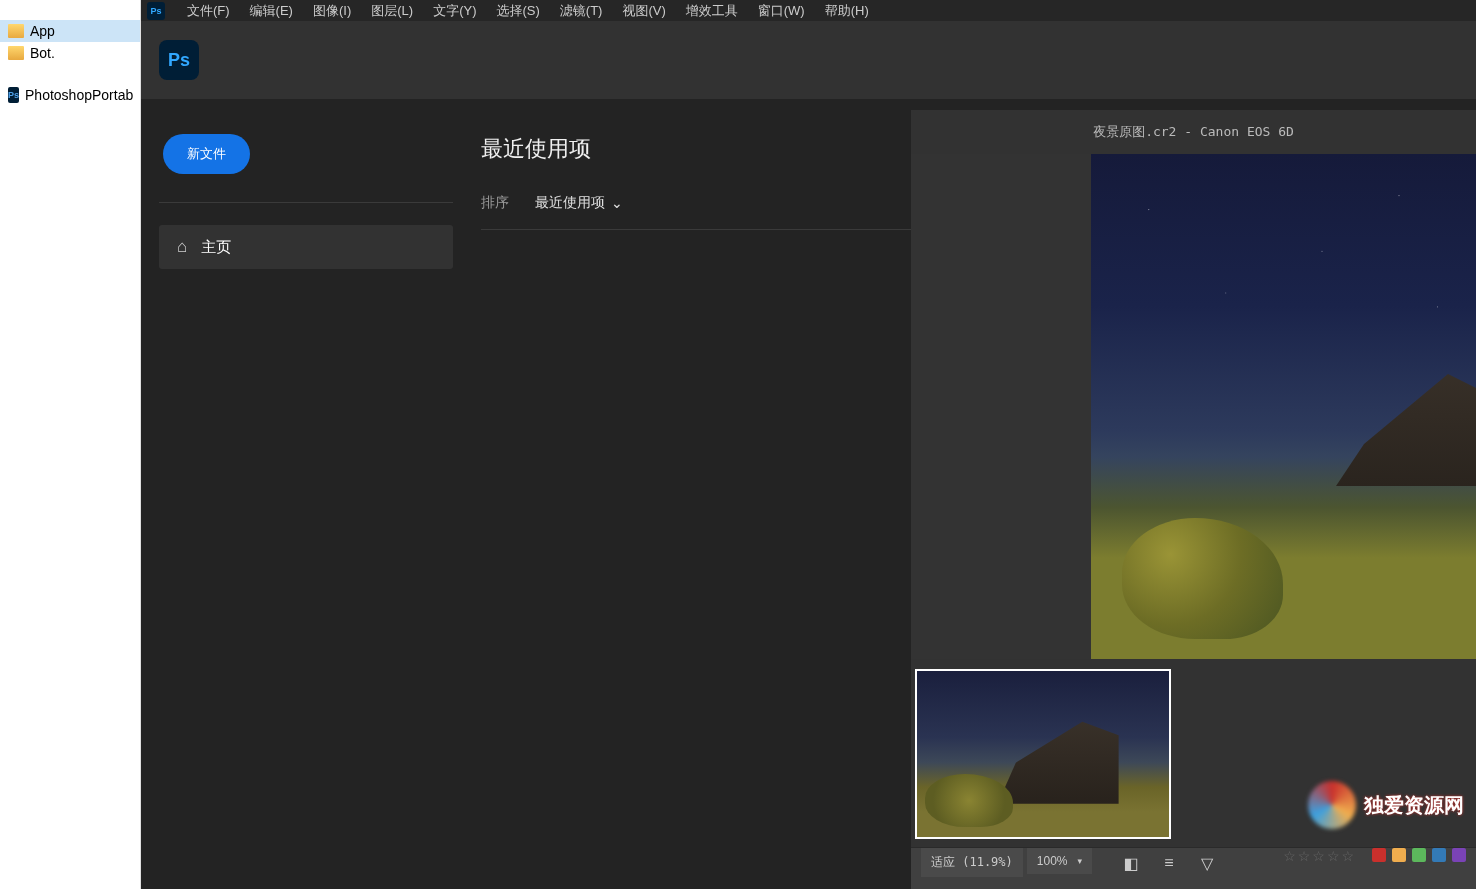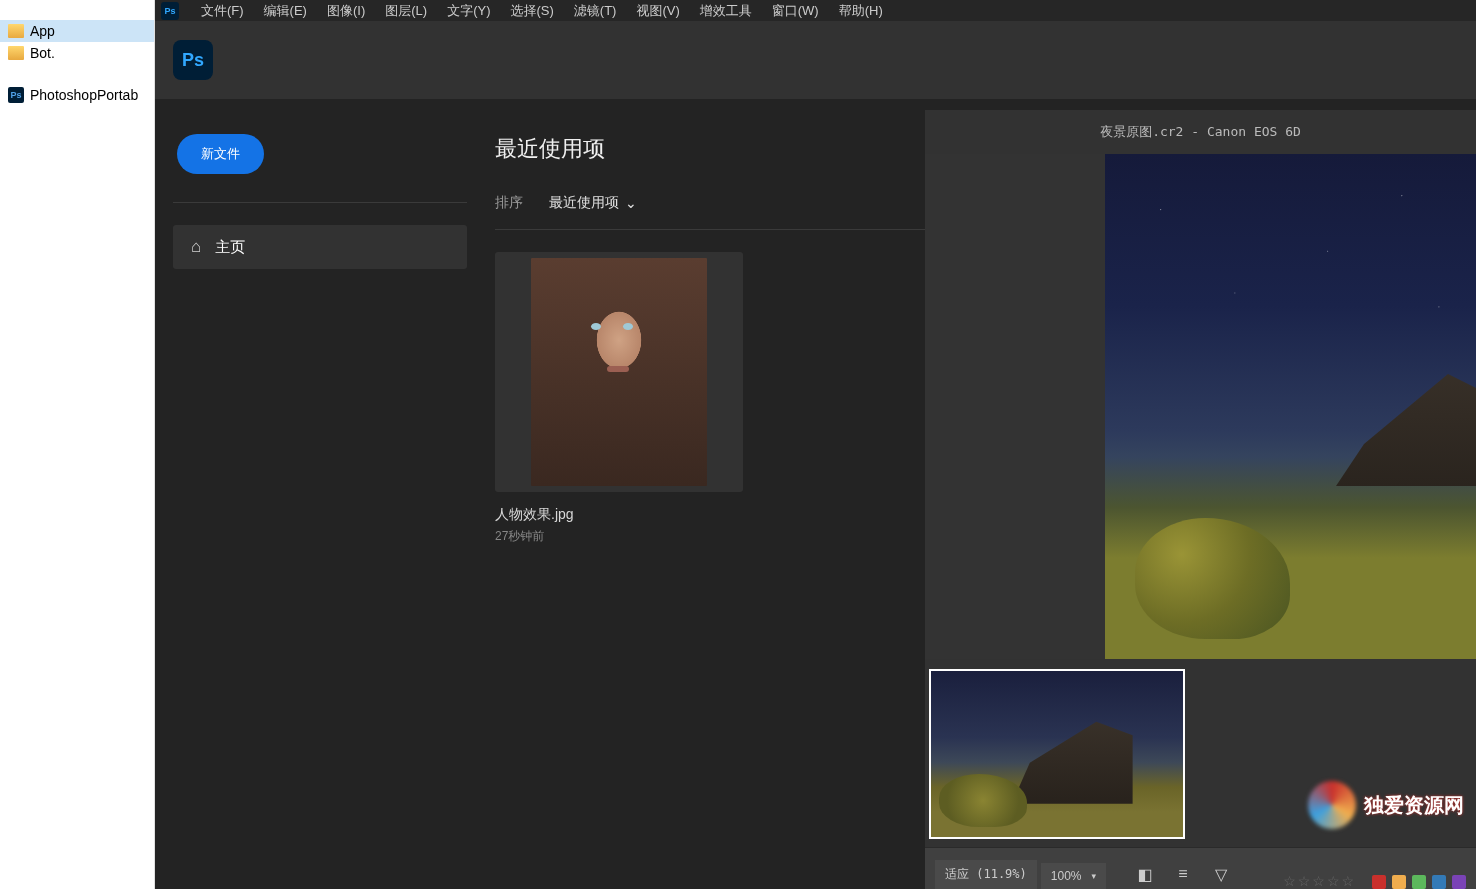--- a/index.html
+++ b/index.html
@@ -1,19 +1,19 @@
 <!DOCTYPE html>
 <html><head>
   <meta charset="utf-8">
   <style>
     * { box-sizing: border-box; margin: 0; padding: 0; font-family: "Segoe UI", "Microsoft YaHei", sans-serif; }
     body { display: flex; width: 1476px; height: 889px; background: #fff; overflow: hidden; }
     
     
-    .file-panel { width: 155px; background: #fff; border-right: 1px solid #e0e0e0; padding-top: 20px; }
+    .file-panel { width: 141px; background: #fff; border-right: 1px solid #e0e0e0; padding-top: 20px; }
     .file-item { display: flex; align-items: center; padding: 3px 8px; font-size: 14px; color: #000; cursor: pointer; }
     .file-item.selected { background: #cce4f7; }
     .folder-icon { width: 16px; height: 14px; background: linear-gradient(#ffd76e,#e8a93f); margin-right: 6px; border-radius: 1px; }
     .ps-file-icon { width: 16px; height: 16px; background: #001e36; color: #4fa1e8; display: flex; align-items: center; justify-content: center; font-size: 9px; font-weight: bold; margin-right: 6px; border-radius: 2px; }
     
     
     .ps-area { flex: 1; display: flex; flex-direction: column; position: relative; }
     
     
     .menubar { background: #262626; height: 21px; display: flex; align-items: center; font-size: 13px; }
@@ -58,21 +58,21 @@
     .night-scene { flex: 1; background: linear-gradient(#151a3a 0%, #1a234a 30%, #2d3a5c 55%, #35445e 60%, #4c5530 70%, #7c7d2f 80%); position: relative; }
     .night-scene::before { content:''; position:absolute; right:0; top:38%; width:140px; height:140px; background: linear-gradient(#3a322a, #2a241e); clip-path: polygon(20% 70%, 80% 20%, 100% 30%, 100% 100%, 0% 100%); }
     .night-scene::after { content:''; position:absolute; left:8%; top:72%; width:42%; height:24%; background: radial-gradient(circle at 30% 30%, #9a9436 0%, #6d6d25 50%, #4a5522 100%); border-radius: 50% 60% 40% 50%; }
     .stars { position:absolute; inset:0 0 45% 0; background-image: radial-gradient(1px 1px at 15% 20%, rgba(255,255,255,.5), transparent), radial-gradient(1px 1px at 60% 35%, rgba(255,255,255,.4), transparent), radial-gradient(1px 1px at 80% 15%, rgba(255,255,255,.5), transparent), radial-gradient(1px 1px at 35% 50%, rgba(255,255,255,.3), transparent), radial-gradient(1px 1px at 90% 55%, rgba(255,255,255,.4), transparent); }
     
     .cr-filmstrip { background: #323232; padding: 10px 0 8px 4px; display: flex; }
     .filmstrip-thumb { width: 256px; height: 170px; border: 2px solid #fff; background: linear-gradient(#1a1f3d 0%, #2a3352 40%, #3d4858 55%, #6a6428 70%, #7a7332 85%); cursor: pointer; position: relative; }
     .filmstrip-thumb::before { content:''; position:absolute; right:20%; top:25%; width:48%; height:55%; background: linear-gradient(#3a322a, #28221c); clip-path: polygon(15% 55%, 70% 10%, 100% 25%, 100% 100%, 0% 100%); }
     .filmstrip-thumb::after { content:''; position:absolute; left:3%; top:62%; width:35%; height:32%; background: radial-gradient(circle, #8a8432 0%, #5d5d22 70%); border-radius: 50% 60% 40% 50%; }
     
-    .cr-toolbar { background: #404040; height: 42px; display: flex; align-items: flex-end; padding: 0 10px; gap: 4px; border-top: 1px solid #2a2a2a; }
+    .cr-toolbar { background: #404040; height: 42px; display: flex; align-items: flex-start; padding: 0 10px; gap: 4px; border-top: 1px solid #2a2a2a; }
     .cr-fit { background: #4a4a4a; color: #ccc; font-size: 12px; padding: 6px 10px; cursor: pointer; font-family: Consolas, monospace; }
     .cr-zoom { background: #4a4a4a; color: #ccc; font-size: 12px; padding: 6px 10px; display: flex; align-items: center; gap: 10px; cursor: pointer; }
     .cr-tool-btn { width: 34px; height: 30px; display: flex; align-items: center; justify-content: center; color: #ccc; cursor: pointer; font-size: 16px; }
     .cr-spacer { flex: 1; }
     .cr-stars { display: flex; gap: 2px; color: #666; font-size: 14px; }
     .star { cursor: pointer; }
     .cr-colors { display: flex; gap: 6px; margin-left: 14px; }
     .color-dot { width: 14px; height: 14px; border-radius: 2px; cursor: pointer; }
     
     .watermark { position: absolute; right: 12px; bottom: 60px; display: flex; align-items: center; gap: 8px; pointer-events: none; }
@@ -134,27 +134,20 @@
       <div class="sort-row">
         <span class="sort-label">排序</span>
         <span class="sort-value">
           <span>最近使用项</span>
           <span>⌄</span>
         </span>
         <span class="sort-sep">|</span>
         <span class="sort-dir">↓</span>
       </div>
 
-      <div class="thumb-card">
-        <div class="thumb-frame">
-          <div class="portrait-thumb"></div>
-        </div>
-        <div class="thumb-name">人物效果.jpg</div>
-        <div class="thumb-time">27秒钟前</div>
-      </div>
     </div>
   </div>
 
   <div class="camera-raw">
     <div class="cr-file-bar">夜景原图.cr2 - Canon EOS 6D</div>
     <div class="cr-preview">
       <div class="night-scene">
         <div class="stars"></div>
       </div>
     </div>

